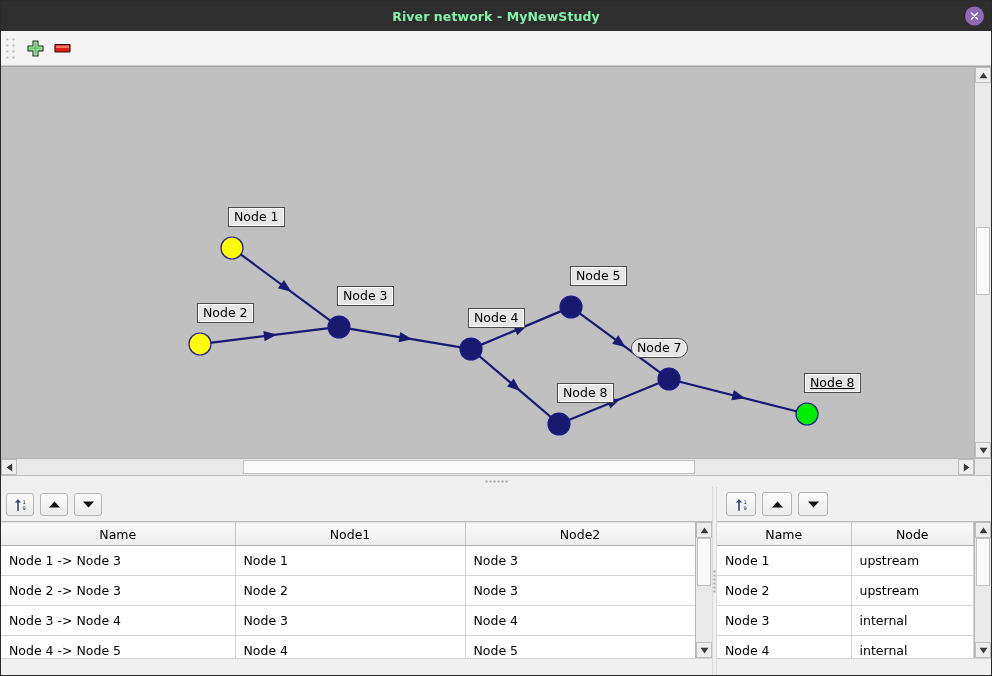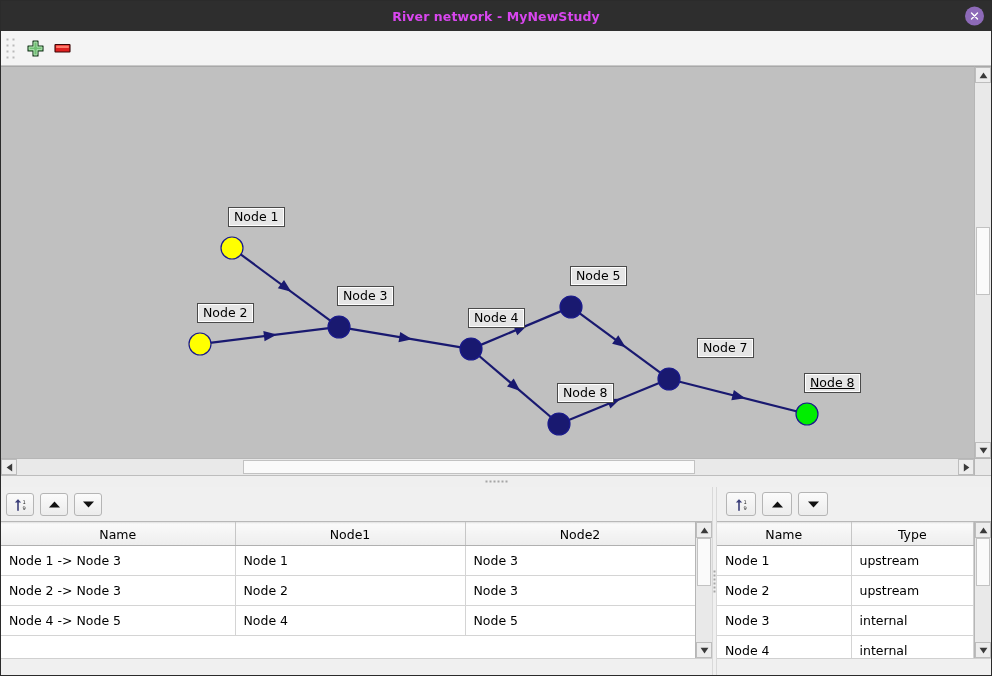--- a/index.html
+++ b/index.html
@@ -34,21 +34,21 @@
     display: flex;
     align-items: center;
     justify-content: center;
     position: relative;
     flex: 0 0 auto;
   }
   .titlebar-text {
     font-size: 12.5px;
     font-weight: bold;
     letter-spacing: 0.1px;
-    color: #d946ef;
+    color: #86efac;
   }
   .close-btn {
     position: absolute;
     right: 7px;
     top: 50%;
     transform: translateY(-50%);
     width: 19px;
     height: 19px;
     border-radius: 50%;
     background: #8d6ab8;
@@ -420,21 +420,21 @@
             <circle cx="806" cy="347" r="11" fill="#00ee00" stroke="#1a1a8c" stroke-width="1.2"></circle>
           </g>
       </svg>
       <div id="labels-layer">
           <div class="node-label" style="left: 227px; top: 140px;">Node 1</div>
           <div class="node-label" style="left: 196px; top: 236px;">Node 2</div>
           <div class="node-label" style="left: 336px; top: 219px;">Node 3</div>
           <div class="node-label" style="left: 467px; top: 241px;">Node 4</div>
           <div class="node-label" style="left: 569px; top: 199px;">Node 5</div>
           <div class="node-label" style="left: 556px; top: 316px;">Node 8</div>
-          <div class="node-label" style="left: 696px; top: 271px;">Node 7</div>
+          <div class="node-label" style="left: 630px; top: 271px; border-radius: 10px;">Node 7</div>
           <div class="node-label" style="left: 803px; top: 306px; text-decoration: underline;">Node 8</div>
         </div>
     </div>
 
     <div class="vscroll">
       <div class="sb-btn">
         <svg class="tri" width="9" height="7" viewBox="0 0 9 7">
           <path d="M4.5 0.6 L8.4 6.2 L0.6 6.2 Z" fill="#3a3a3a"></path>
         </svg>
       </div>
@@ -521,20 +521,25 @@
                   <td>Node 1 -&gt; Node 3</td>
                   <td>Node 1</td>
                   <td>Node 3</td>
                 </tr>
                 <tr>
                   <td>Node 2 -&gt; Node 3</td>
                   <td>Node 2</td>
                   <td>Node 3</td>
                 </tr>
                 <tr>
+                  <td>Node 3 -&gt; Node 4</td>
+                  <td>Node 3</td>
+                  <td>Node 4</td>
+                </tr>
+                <tr>
                   <td>Node 4 -&gt; Node 5</td>
                   <td>Node 4</td>
                   <td>Node 5</td>
                 </tr>
               </tbody>
           </table>
         </div>
         <div class="vscroll" style="border-top:none">
           <div class="sb-btn">
             <svg class="tri" width="9" height="7" viewBox="0 0 9 7">
@@ -590,21 +595,21 @@
       <div class="table-shell">
         <div class="table-scrollarea">
           <table class="grid">
             <colgroup>
                 <col style="width:134px">
                 <col style="width:auto">
               </colgroup>
             <thead>
               <tr>
                 <th>Name</th>
-                <th>Type</th>
+                <th>Node</th>
               </tr>
             </thead>
             <tbody id="nodes-body">
                 <tr>
                   <td>Node 1</td>
                   <td>upstream</td>
                 </tr>
                 <tr>
                   <td>Node 2</td>
                   <td>upstream</td>

